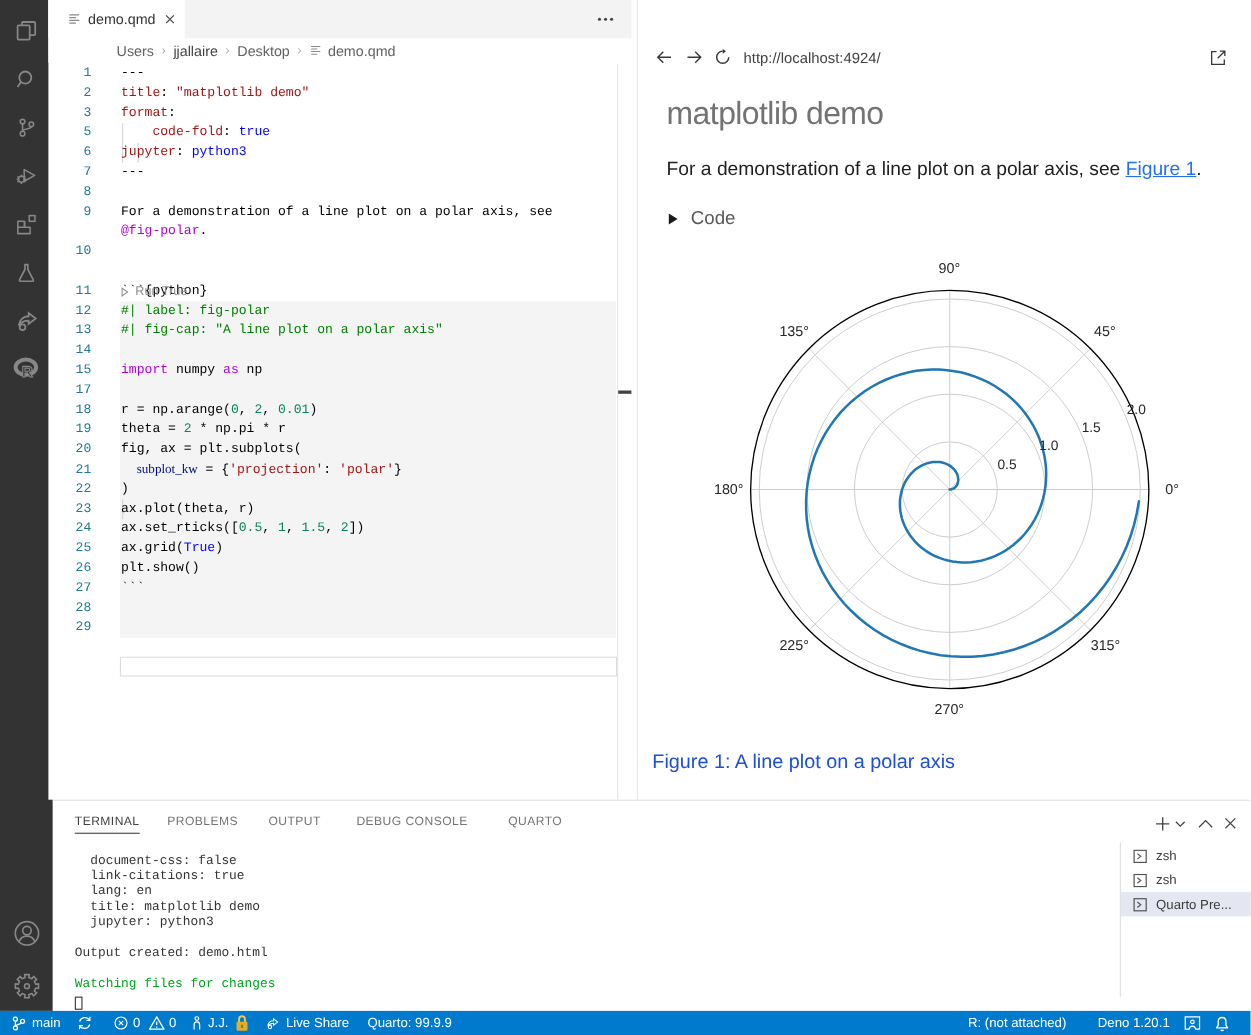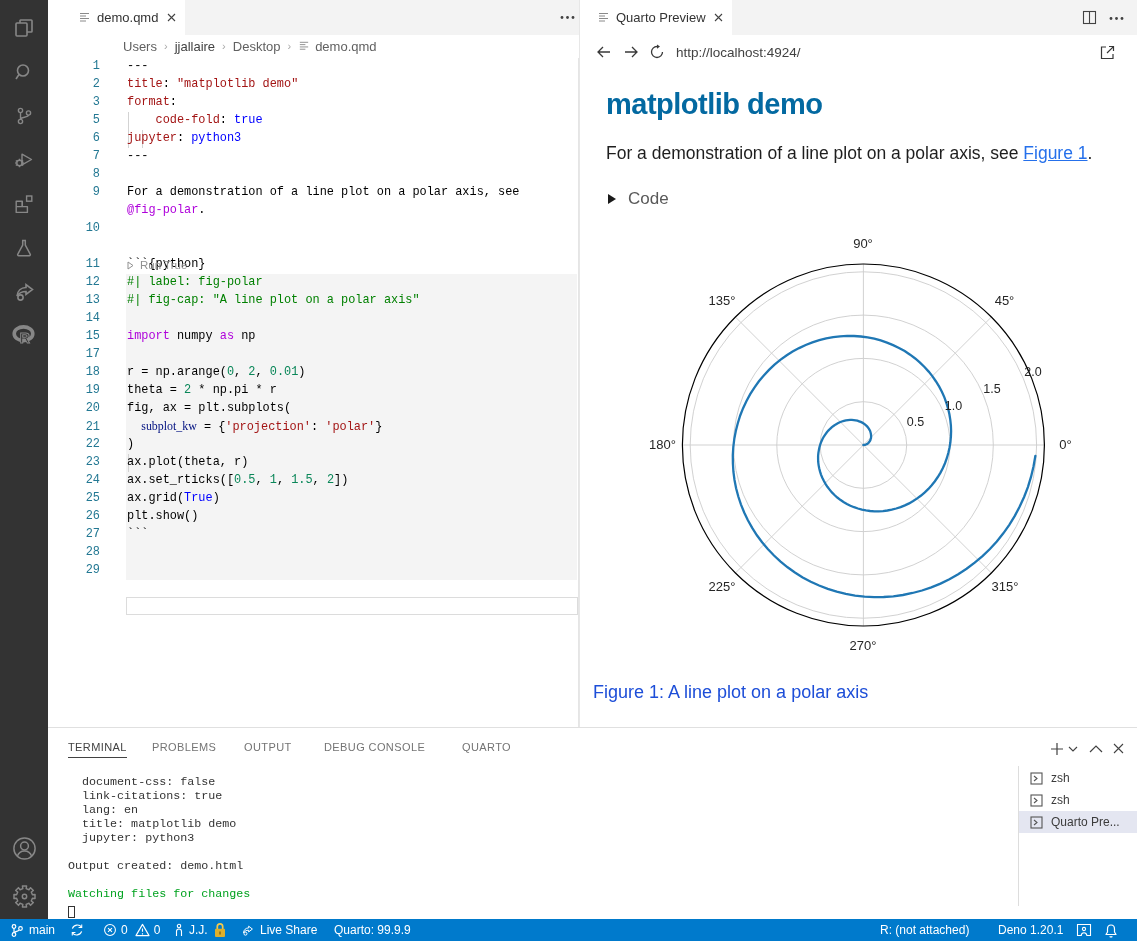--- a/index.html
+++ b/index.html
@@ -4,21 +4,21 @@
 <style>
 * { margin:0; padding:0; box-sizing:border-box; }
 html,body { width:1137px; height:941px; overflow:hidden; }
 body { font-family:"Liberation Sans",sans-serif; background:#fff; position:relative; }
 .abs { position:absolute; }
 svg { display:block; }
 
 #abar { position:absolute; left:0; top:0; width:48px; height:919px; background:#333333; }
 #abar .it { position:absolute; left:0; width:48px; height:44px; display:flex; align-items:center; justify-content:center; }
 
-#g1 { position:absolute; left:61px; top:0; width:530px; height:727px; background:#fff; }
+#g1 { position:absolute; left:44px; top:0; width:530px; height:727px; background:#fff; }
 .tabs { position:absolute; left:0; top:0; right:0; height:35px; background:#F3F3F3; }
 .tab { position:absolute; left:0; top:0; height:35px; background:#fff; display:flex; align-items:center; font-size:13px; color:#333; }
 .crumbs { position:absolute; left:0; top:35px; right:0; height:22px; background:#fff; font-size:13px; color:#616161; display:flex; align-items:center;padding-left:46px; }
 .crumbs .sep { color:#A8A8A8; margin:0 7px; font-size:11px; }
 #code { position:absolute; left:0; top:57px; right:0; font:11.9px/18px "Liberation Mono",monospace; }
 #code .row { height:18px; position:relative; white-space:pre; }
 #code .ln { display:inline-block; width:39px; text-align:right; color:#237893; padding-right:27px; box-sizing:content-box; }
 .mk { color:#A31515; } 
 .st { color:#A31515; } 
 .kc { color:#0000FF; } 
@@ -183,58 +183,38 @@
         <path d="M1 1L6 4.5L1 8Z"></path>
       </svg>
 <span style="margin-left:6px">Run True</span>
 </div>
 
 <div class="abs" style="left:516.5px;top:58px;width:1px;height:669px;background:#E5E5E5"></div>
 <div class="abs" style="left:518px;top:355px;width:12px;height:2.5px;background:#424242"></div>
 </div>
 
 <div id="g2">
-<div class="tabs">
-<div class="tab" style="width:152px;">
-<svg style="margin-left:17px" width="13" height="13" viewBox="0 0 13 13" stroke="#8a8a8a" stroke-width="1">
-          <path d="M2 2.5H11M2 5H8M2 7.5H11M2 10H8"></path>
-        </svg>
-<span style="margin-left:6px">Quarto Preview</span>
-<svg style="margin-left:8px" width="9" height="9" viewBox="0 0 9 9" stroke="#424242" stroke-width="1.1">
-          <path d="M1 1L8 8M8 1L1 8"></path>
-        </svg>
-</div>
-<svg class="abs" style="right:40px;top:10px" width="15" height="15" viewBox="0 0 15 15" fill="none" stroke="#424242" stroke-width="1.1">
-        <rect x="1.5" y="1.5" width="12" height="12"></rect>
-        <path d="M7.5 1.5V13.5"></path>
-      </svg>
-<svg class="abs" style="right:13px;top:16px" width="15" height="5" viewBox="0 0 15 5" fill="#424242">
-        <circle cx="2" cy="2.5" r="1.4"></circle>
-        <circle cx="7.5" cy="2.5" r="1.4"></circle>
-        <circle cx="13" cy="2.5" r="1.4"></circle>
-      </svg>
-</div>
 <div id="nav">
 <svg style="margin-left:16px" width="16" height="16" viewBox="0 0 16 16" fill="none" stroke="#383838" stroke-width="1.3">
         <path d="M14 8H2M7 3L2 8L7 13"></path>
       </svg>
 <svg style="margin-left:11px" width="16" height="16" viewBox="0 0 16 16" fill="none" stroke="#383838" stroke-width="1.3">
         <path d="M2 8H14M9 3L14 8L9 13"></path>
       </svg>
 <svg style="margin-left:10px" width="16" height="16" viewBox="0 0 16 16" fill="none" stroke="#383838" stroke-width="1.3">
         <path d="M13.5 8A5.5 5.5 0 1 1 8 2.5"></path>
         <path d="M8 0.5L11 2.5L8 4.8Z" fill="#383838" stroke="none"></path>
       </svg>
 <span style="margin-left:11px;font-size:13.5px;color:#424242">http://localhost:4924/</span>
 <svg class="abs" style="right:21px;top:9px" width="17" height="17" viewBox="0 0 17 17" fill="none" stroke="#383838" stroke-width="1.2">
         <path d="M7 3H2.5V14.5H14V10M10 2.5H14.5V7M14.2 2.8L8 9"></path>
       </svg>
 </div>
 <div style="position:absolute;left:0;top:69px;right:0;bottom:0;overflow:hidden">
-<div style="position:absolute;left:26px;top:19px;font-size:29px;font-weight:700;color:#0369a1;letter-spacing:-0.5px">matplotlib demo</div>
+<div style="position:absolute;left:26px;top:19px;font-size:29px;font-weight:400;color:#737373;letter-spacing:-0.5px">matplotlib demo</div>
 <div style="position:absolute;left:26px;top:74px;font-size:17.5px;color:#1e1e1e">For a demonstration of a line plot on a polar axis, see <a style="color:#2570EB;text-decoration:underline">Figure 1</a>.</div>
 <div style="position:absolute;left:27px;top:120px;font-size:17px;color:#595959;display:flex;align-items:center"><svg width="10" height="12" viewBox="0 0 10 12" fill="#1a1a1a" style="margin-right:11px">
           <path d="M1 1L9 6L1 11Z"></path>
         </svg>Code</div>
 
 <div id="chart" style="position:absolute;left:63px;top:156px;">
 <svg width="441" height="441" viewBox="0 0 441 441" font-family="Liberation Sans,sans-serif">
 <circle cx="220.4" cy="220.0" r="43.3" fill="none" stroke="#CCCCCC" stroke-width="0.9"></circle>
 <circle cx="220.4" cy="220.0" r="86.6" fill="none" stroke="#CCCCCC" stroke-width="0.9"></circle>
 <circle cx="220.4" cy="220.0" r="129.9" fill="none" stroke="#CCCCCC" stroke-width="0.9"></circle>

